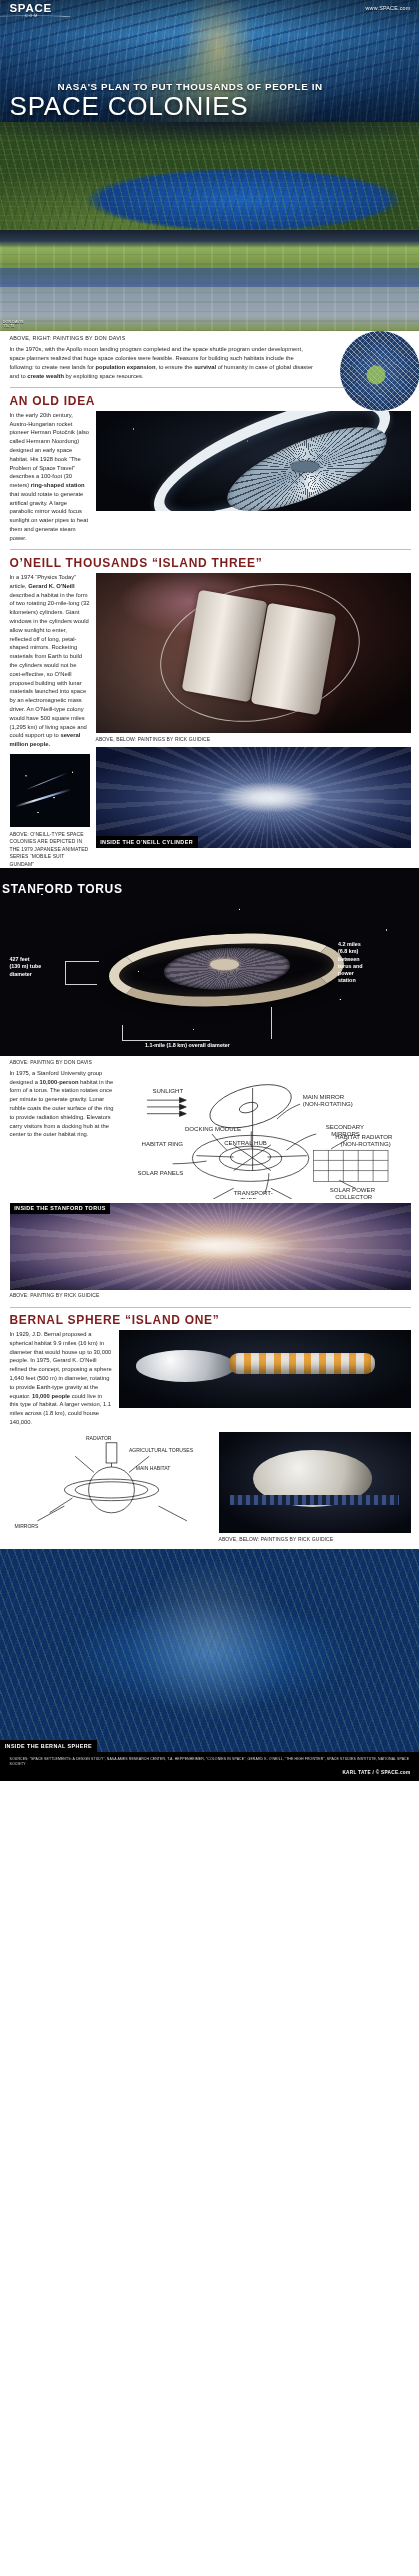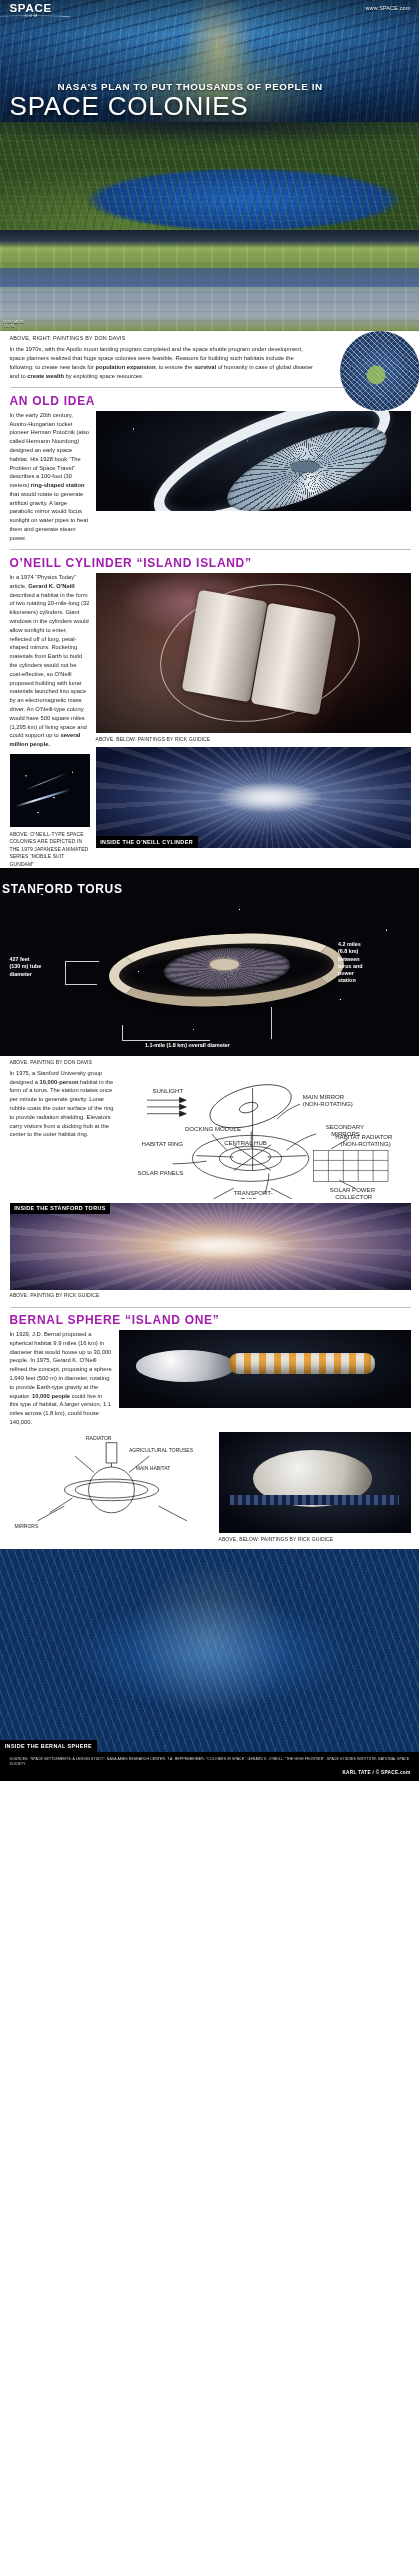--- a/index.html
+++ b/index.html
@@ -89,21 +89,21 @@
 
   
   .content { padding:0 9.5px; }
   .caption { font-size:5.4px; letter-spacing:0.2px; color:#231f20; padding:4px 0 2.7px;
     text-transform:uppercase; line-height:1.4; }
   .para { font-size:5.8px; line-height:1.52; color:#231f20; text-align:left; }
   .para b { font-weight:bold; }
   .rule { height:0.7px; background:#bfbfbf; margin:6.8px 0 5.4px; }
 
   h2.section { font-size:12px; letter-spacing:0.7px; font-weight:bold; line-height:1;
-     margin:6.8px 0 4px; color:#a21caf;}
+     margin:6.8px 0 4px; color:#7f1d1d;}
   h2.section.light { color:#ffffff; }
 
   .cols { display:flex; gap:6px; align-items:flex-start; }
   .col-text { flex:0 0 101px; }
   .col-text.narrow { flex:0 0 80px; }
   .col-art { flex:1 1 auto; position:relative; }
 
   .smallcap { font-size:5px; letter-spacing:0.1px; line-height:1.5; text-transform:uppercase; }
 
   
@@ -271,21 +271,21 @@
           <div class="torus-ring"></div>
           <div class="torus-dish"></div>
           <div class="torus-hub"></div>
         </div>
       </div>
     </div>
     <div class="rule"></div>
   </div>
 
   <div class="content">
-    <h2 class="section">O’NEILL CYLINDER “ISLAND ISLAND”</h2>
+    <h2 class="section">O’NEILL THOUSANDS “ISLAND THREE”</h2>
     <div class="cols">
       <div class="col-text narrow">
         <div class="para">In a 1974 “Physics Today” article, <b>Gerard K. O’Neill</b> described a habitat in the form of two rotating 20-mile-long (32 kilometers) cylinders. Giant windows in the cylinders would allow sunlight to enter, reflected off of long, petal-shaped mirrors. Rocketing materials from Earth to build the cylinders would not be cost-effective, so O’Neill proposed building with lunar materials launched into space by an electromagnetic mass driver. An O’Neill-type colony would have 500 square miles (1,295 km) of living space and could support up to <b>several million people.</b></div>
         <div style="margin-top:5.4px;" class="space-dark">
           <div class="streak"></div>
           <div class="streak streak2"></div>
         </div>
         <div class="smallcap" style="padding-top:3.4px;">ABOVE: O’NEILL-TYPE SPACE COLONIES ARE DEPICTED IN THE 1979 JAPANESE ANIMATED SERIES “MOBILE SUIT GUNDAM”</div>
       </div>
       <div class="col-art">

